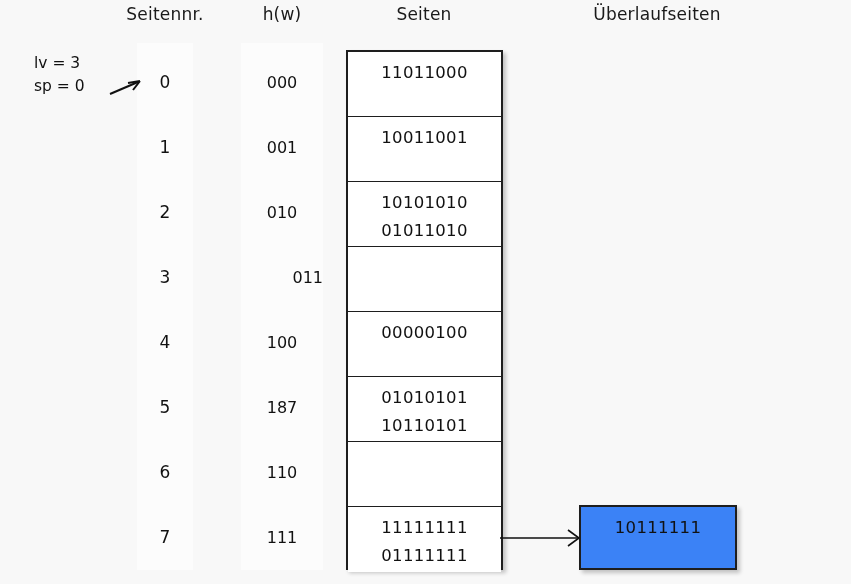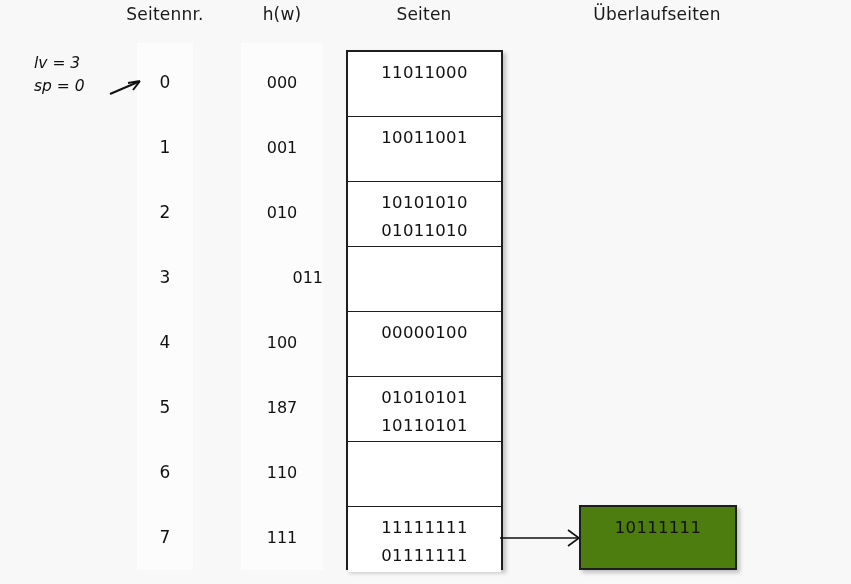--- a/index.html
+++ b/index.html
@@ -34,21 +34,20 @@
   .col-band {
     position: absolute;
     background: #fcfcfc;
   }
 
   
   #annotation {
     position: absolute;
     left: 34px;
     top: 52px;
-    font-style: italic;
     font-size: 15.5px;
     color: #111;
     line-height: 23px;
     white-space: nowrap;
     font-weight: 500;
   }
   #annotation .ann-line { display: block; }
 
   #pointer-arrow {
     position: absolute;
@@ -112,21 +111,21 @@
 
   
   #overflow-box {
     position: absolute;
     left: 579px;
     top: 505px;
     width: 158px;
     height: 65px;
     border: 2px solid #1e1e1e;
     box-sizing: border-box;
-    background: #4d7c0f;
+    background: #3b82f6;
     box-shadow: 3px 3px 4px rgba(0,0,0,0.22);
     padding-top: 7px;
     text-align: center;
   }
 
   
   #overflow-arrow {
     position: absolute;
     left: 500px;
     top: 522px;

